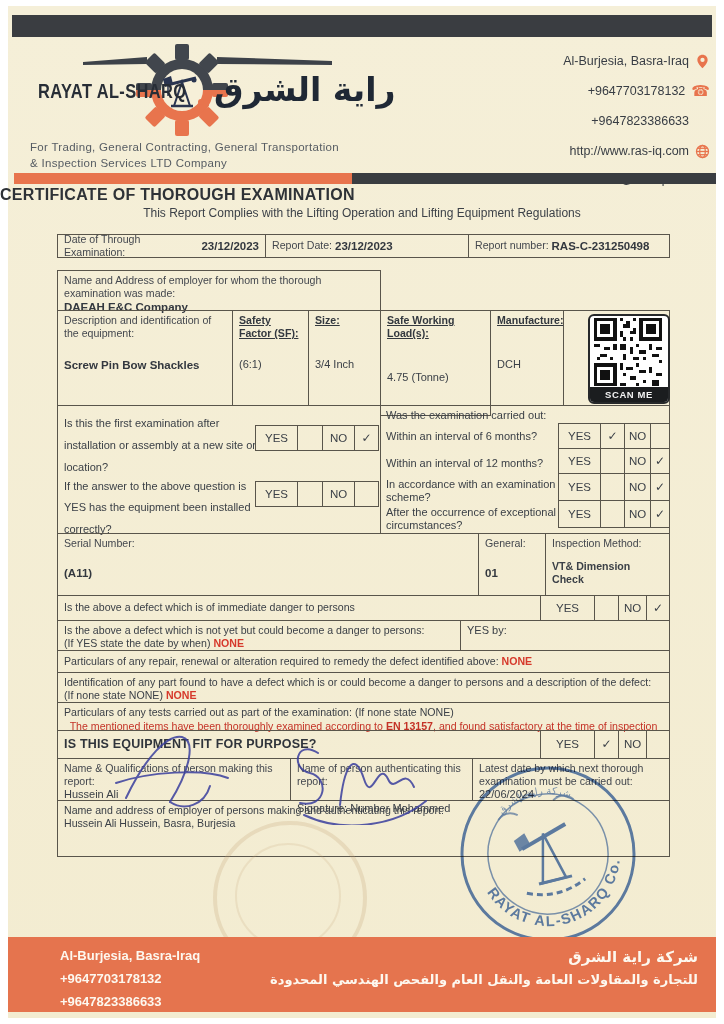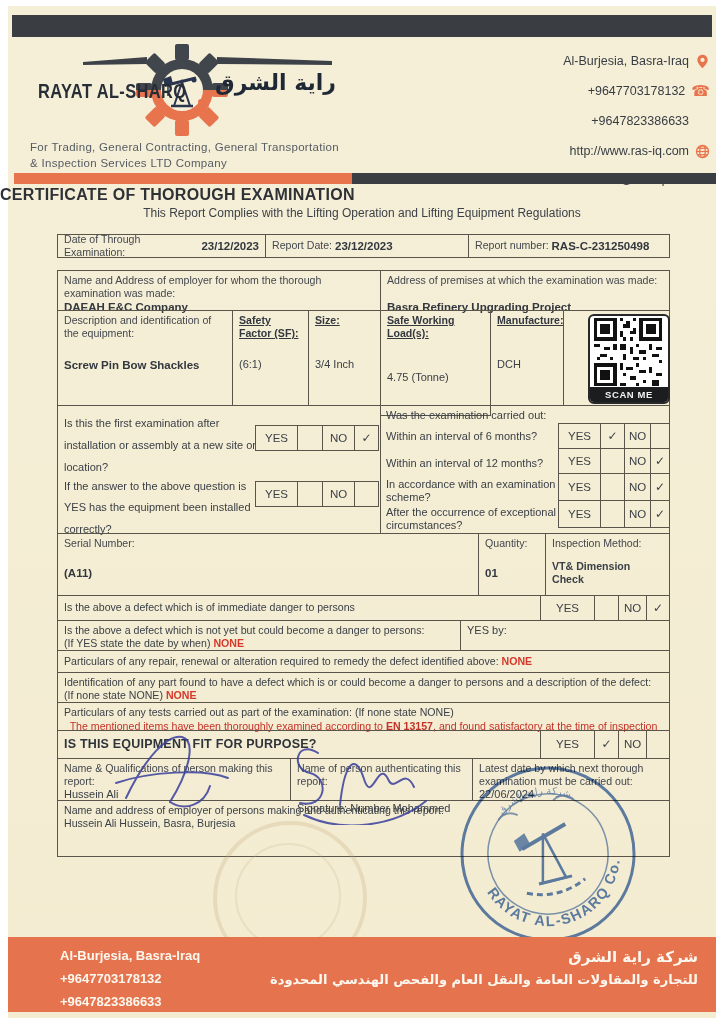--- a/index.html
+++ b/index.html
@@ -7,21 +7,21 @@
         font-family:"Liberation Sans",sans-serif;color:#383d44;}
   .paper{position:absolute;left:8px;top:6px;width:708px;height:1012px;
          background:linear-gradient(#f5efd8,#f3ecd1);}
   .abs{position:absolute;}
   .topbar{position:absolute;left:12px;top:15px;width:700px;height:22px;background:#3a3d41;}
   .divider-orange{position:absolute;left:14px;top:173px;width:338px;height:11px;background:#e8744d;}
   .divider-dark{position:absolute;left:352px;top:173px;width:364px;height:11px;background:#3a3d41;}
 
   .brand-en{position:absolute;left:38px;top:80px;font-size:20px;font-weight:bold;color:#272d36;
             letter-spacing:.5px;transform:scaleX(.82);transform-origin:left;white-space:nowrap;}
-  .brand-ar{position:absolute;left:214px;top:70px;width:122px;text-align:right;font-size:22px;
+  .brand-ar{position:absolute;left:214px;top:70px;width:122px;text-align:right;font-size:33px;
             font-weight:bold;color:#1f2835;font-family:"DejaVu Sans",sans-serif;white-space:nowrap;}
   .tagline{position:absolute;left:30px;width:312px;text-align:left;font-size:11.5px;
            color:#565c63;font-weight:500;letter-spacing:.3px;}
 
   .contact-row{position:absolute;right:14px;display:flex;align-items:center;justify-content:flex-end;
                gap:6px;font-size:12.5px;color:#383d44;height:18px;}
   .uicon{font-family:"DejaVu Sans",sans-serif;color:#e8744d;font-size:15px;line-height:1;}
   .icon-spacer{display:inline-block;width:15px;}
 
   .title{position:absolute;left:0;top:186px;width:724px;text-align:left;font-size:16px;
@@ -161,24 +161,20 @@
    <span class="val">23/12/2023</span>
  </div>
  <div class="cell vc" style="left:468px;top:234px;width:202px;height:24px">
    <span class="lbl">Report number:</span>&nbsp;
    <span class="val">RAS-C-231250498</span>
  </div>
 
  <div class="cell" style="left:57px;top:270px;width:324px;height:41px">
    <span class="lbl">Name and Address of employer for whom the thorough examination was made:</span><br>
    <span class="val">DAEAH E&amp;C Company</span>
- </div>
- <div class="cell" style="left:380px;top:270px;width:290px;height:41px">
-   <span class="lbl">Address of premises at which the examination was made:</span><br><br>
-   <span class="val">Basra Refinery Upgrading Project</span>
  </div>
 
  <div class="cell" style="left:57px;top:310px;width:176px;height:96px">
    <span class="lbl">Description and identification of the equipment:</span>
    <div class="val" style="margin-top:18px">Screw Pin Bow Shackles</div>
  </div>
  <div class="cell" style="left:232px;top:310px;width:77px;height:96px">
    <span class="hdr-u">Safety Factor (SF):</span>
    <div style="margin-top:18px;font-size:11px">(6:1)</div>
  </div>
@@ -286,21 +282,21 @@
  <div class="cell yn" style="left:558px;top:500px;width:43px;height:28px">YES</div>
  <div class="cell ck" style="left:600px;top:500px;width:25px;height:28px"></div>
  <div class="cell yn" style="left:624px;top:500px;width:27px;height:28px">NO</div>
  <div class="cell ck" style="left:650px;top:500px;width:20px;height:28px">✓</div>
 
  <div class="cell" style="left:57px;top:533px;width:422px;height:63px">
    <span class="lbl">Serial Number:</span>
    <div class="val" style="margin-top:16px">(A11)</div>
  </div>
  <div class="cell" style="left:478px;top:533px;width:68px;height:63px">
-   <span class="lbl">Quantity:</span>
+   <span class="lbl">General:</span>
    <div class="val" style="margin-top:16px">01</div>
  </div>
  <div class="cell" style="left:545px;top:533px;width:125px;height:63px">
    <span class="lbl">Inspection Method:</span>
    <div style="margin-top:10px;font-size:10.6px;font-weight:bold">VT&amp; Dimension Check</div>
  </div>
 
  <div class="cell vc" style="left:57px;top:595px;width:484px;height:26px">Is the above a defect which is of immediate danger to persons</div>
  <div class="cell yn" style="left:540px;top:595px;width:55px;height:26px">YES</div>
  <div class="cell ck" style="left:594px;top:595px;width:25px;height:26px"></div>

